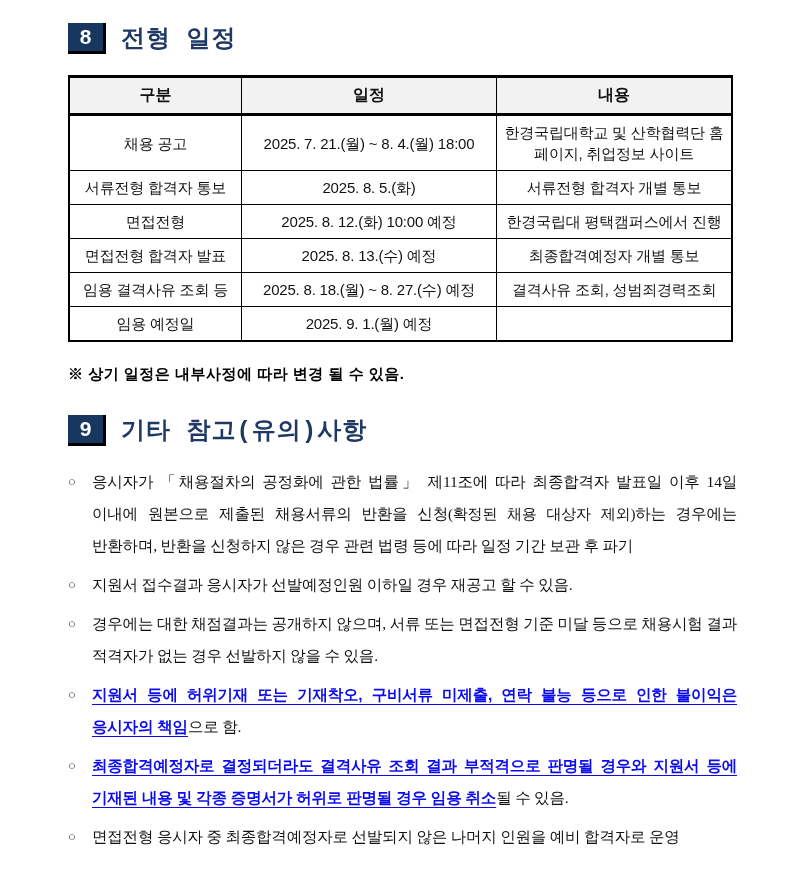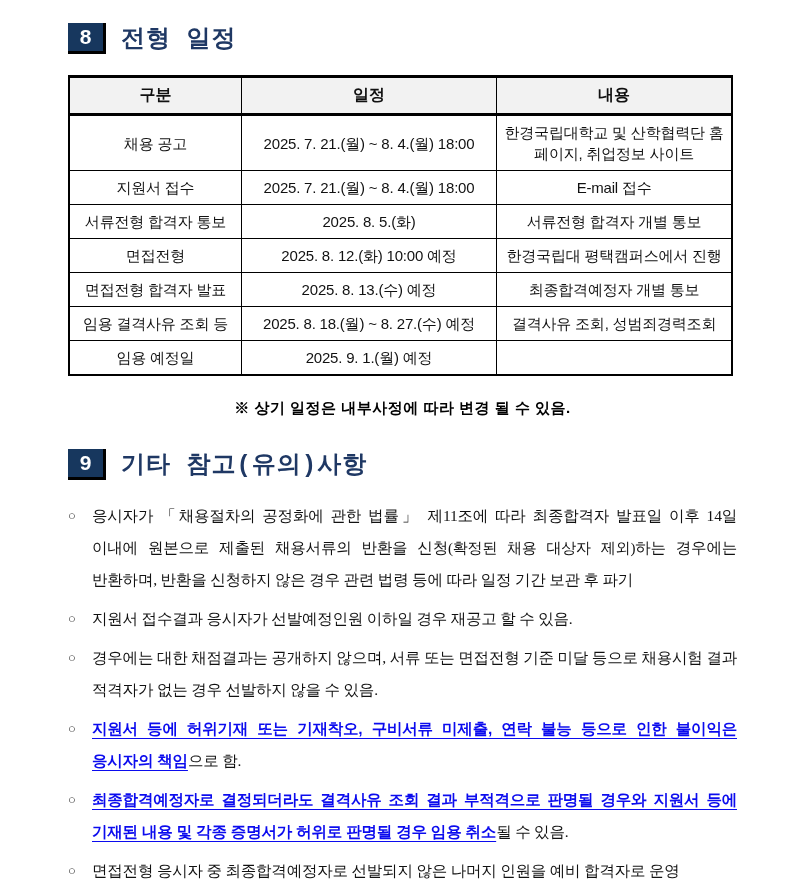--- a/index.html
+++ b/index.html
@@ -64,21 +64,20 @@
     letter-spacing: -0.2px;
   }
   
   .note {
     margin-top: 23px;
     font-family: "Liberation Sans", sans-serif;
     font-weight: bold;
     font-size: 15px;
     letter-spacing: 0.5px;
     color: #000000;
-    text-align: center;
   }
   .sec9 { margin-top: 30px; }
   
   .bullets { margin-top: 20px; }
   .bullet {
     display: flex;
     align-items: flex-start;
     margin-bottom: 7px;
   }
   .bullet .marker {
@@ -129,25 +128,20 @@
         <th>내용</th>
       </tr>
     </thead>
     <tbody>
       <tr>
         <td>채용 공고</td>
         <td>2025. 7. 21.(월) ~ 8. 4.(월) 18:00</td>
         <td>한경국립대학교 및 산학협력단 홈페이지, 취업정보 사이트</td>
       </tr>
       <tr>
-        <td>지원서 접수</td>
-        <td>2025. 7. 21.(월) ~ 8. 4.(월) 18:00</td>
-        <td>E-mail 접수</td>
-      </tr>
-      <tr>
         <td>서류전형 합격자 통보</td>
         <td>2025. 8. 5.(화)</td>
         <td>서류전형 합격자 개별 통보</td>
       </tr>
       <tr>
         <td>면접전형</td>
         <td>2025. 8. 12.(화) 10:00 예정</td>
         <td>한경국립대 평택캠퍼스에서 진행</td>
       </tr>
       <tr>

